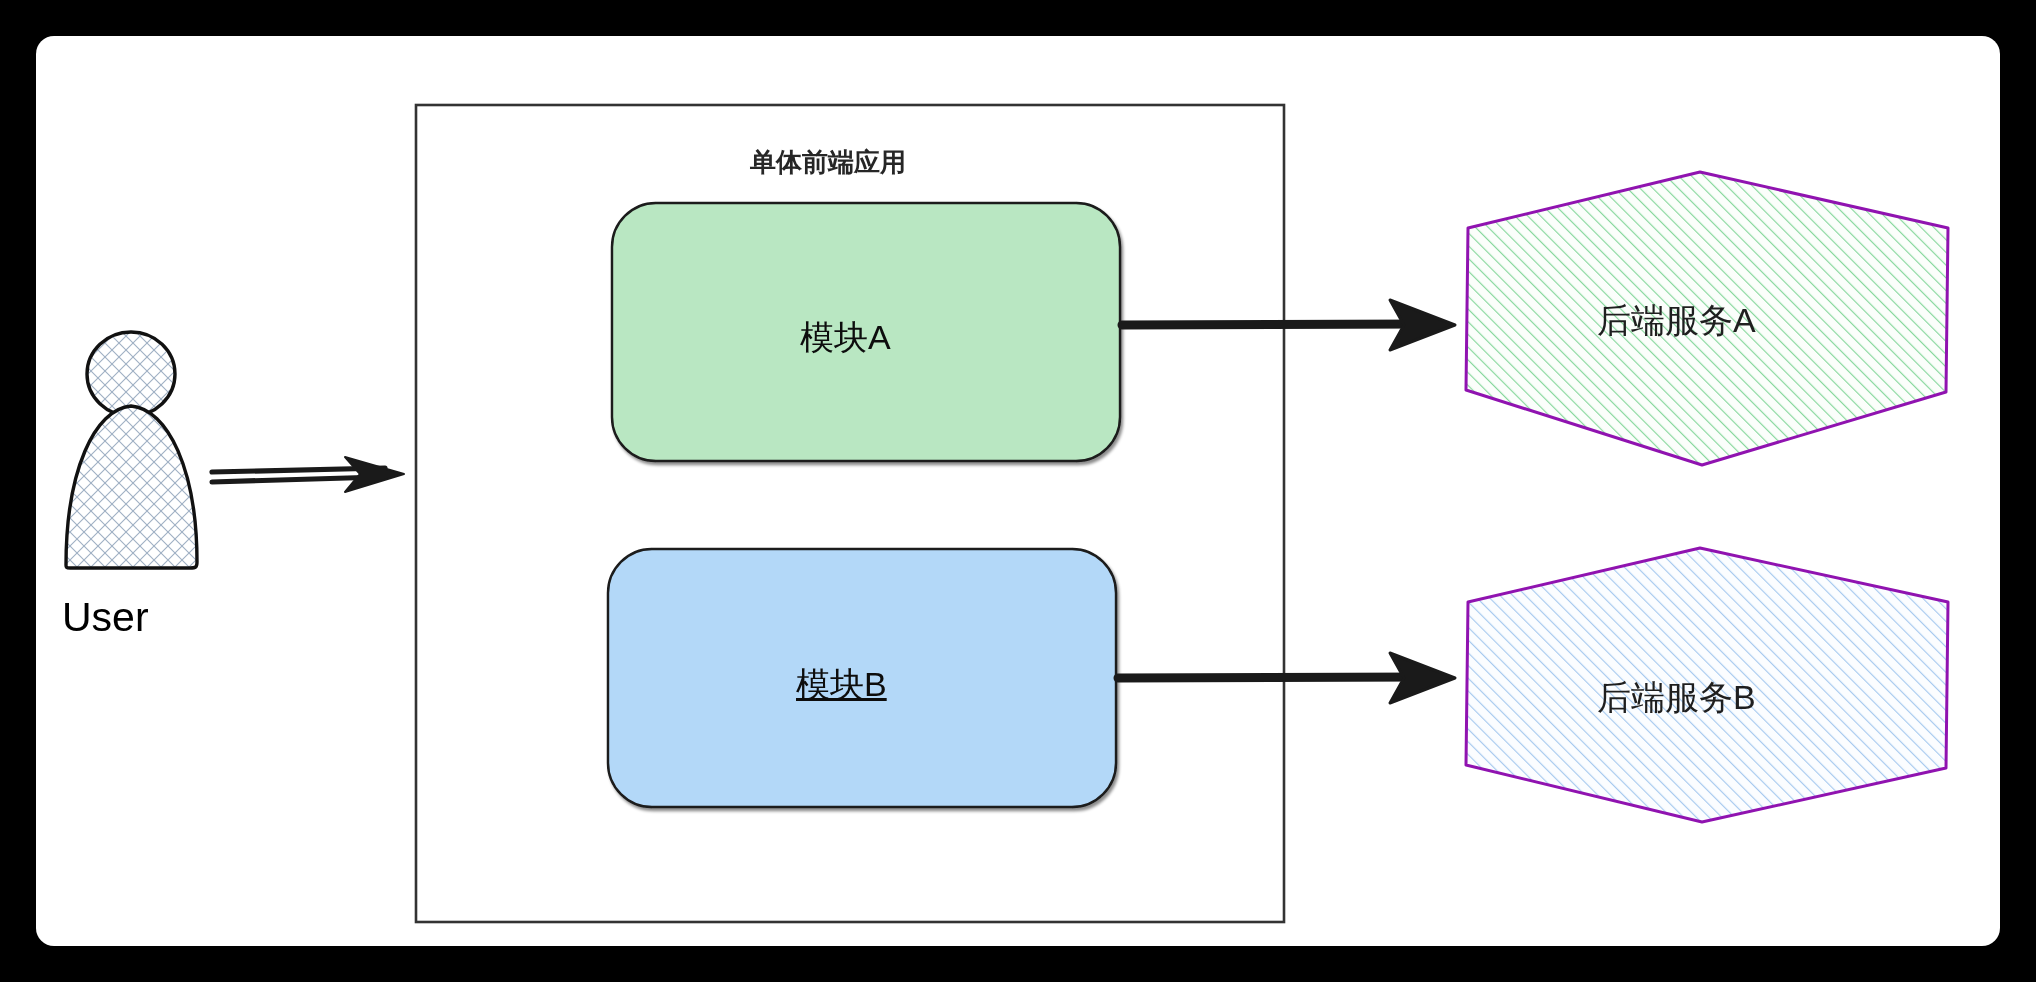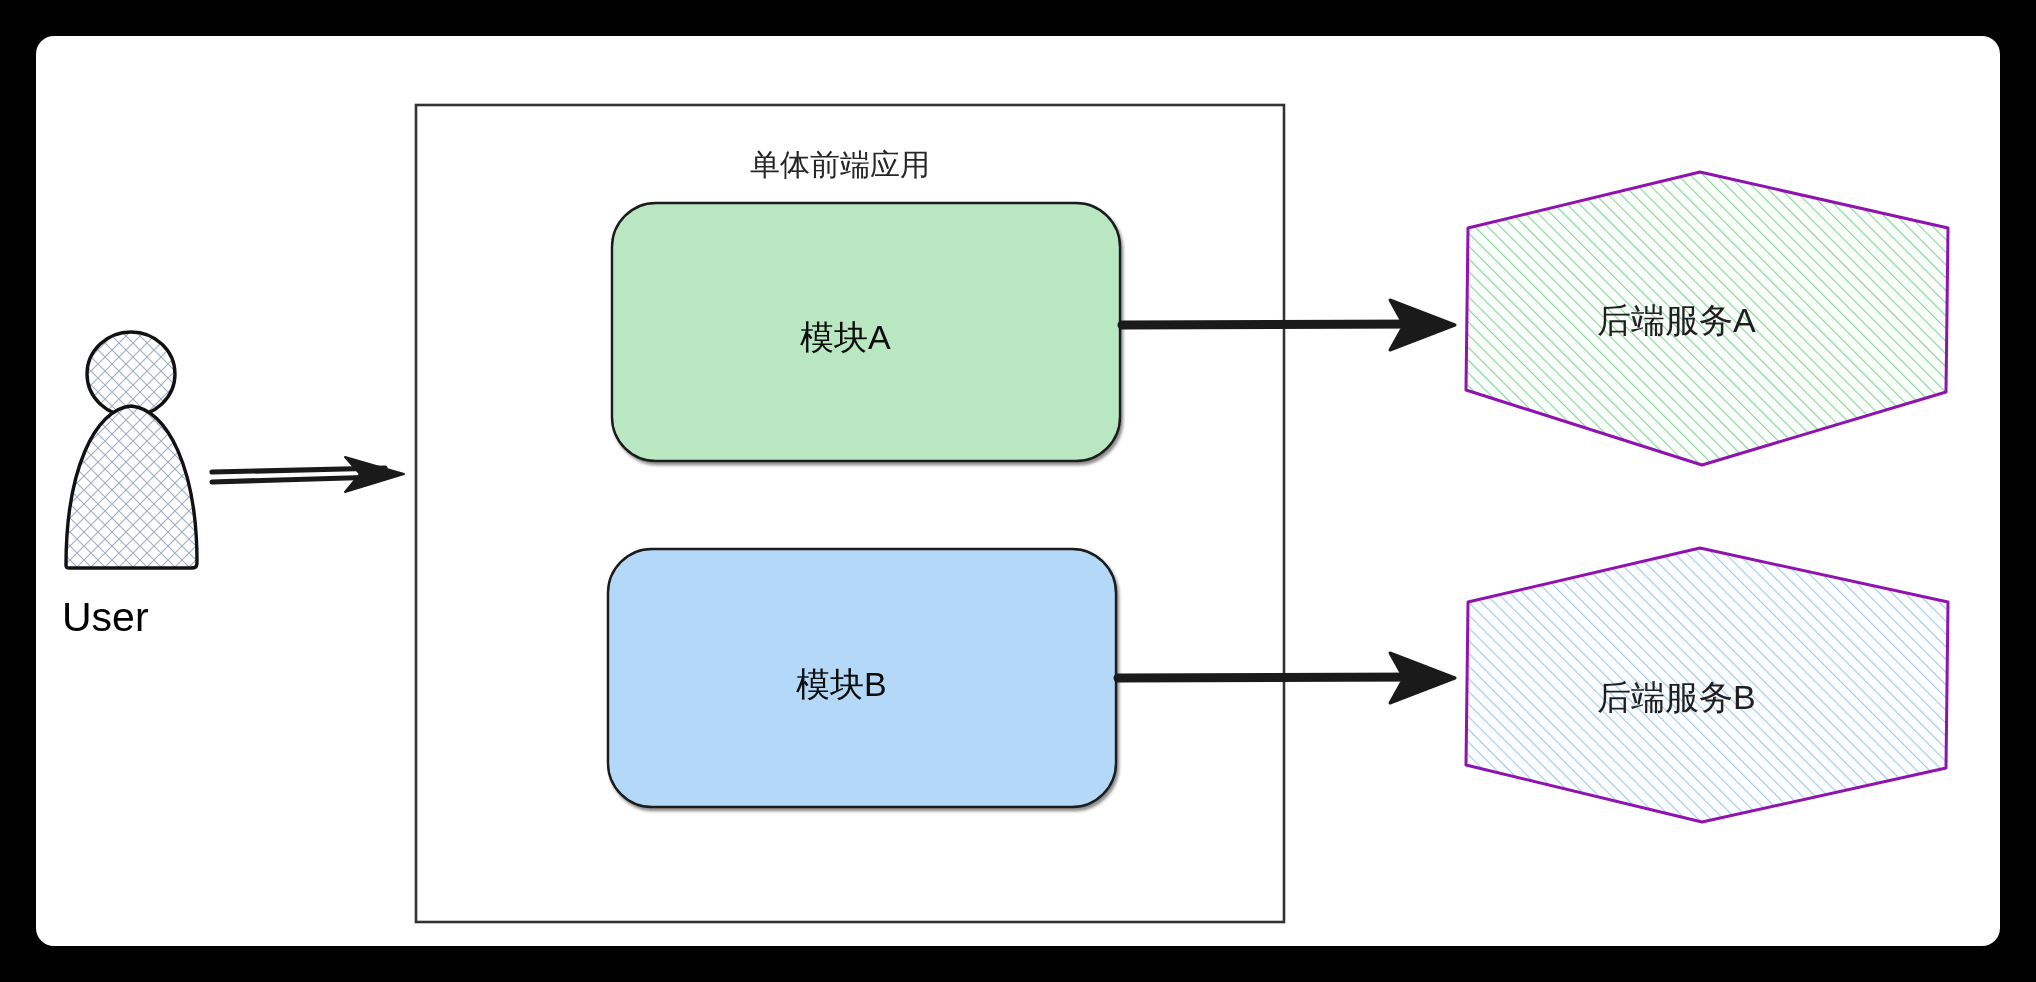--- a/index.html
+++ b/index.html
@@ -42,22 +42,23 @@
     color: #1a1a1a;
     white-space: nowrap;
     user-select: none;
   }
   .label-user {
     font-size: 41px;
     letter-spacing: 0px;
     color: #000000;
   }
   .label-container-title {
-    font-size: 30px;
+    font-size: 26px;
     color: #262626;
+    font-weight: bold;
   }
   .label-module {
     font-size: 34px;
     color: #0d0d0d;
     text-align: right;
   }
   .label-service {
     font-size: 34px;
     color: #1f1f1f;
     text-align: right;
@@ -139,18 +140,18 @@
       <path d="M 1700 548 L 1948 602 L 1946 768 L 1702 822 L 1466 765 L 1468 602 Z" fill="url(#hatchBlue)" stroke="#9013b0" stroke-width="3" stroke-linejoin="round"></path>
     </g>
   </svg>
 
   <div class="label label-user" style="left:62px; top:594px;">User</div>
 
   <div class="label label-container-title" style="left:750px; top:145px;">单体前端应用</div>
 
   <div class="label label-module" style="left:800px; top:315px;">模块A</div>
 
-  <div class="label label-module" style="left:796px; top:662px;">模块B</div>
+  <div class="label label-module" style="left:796px; top:662px;text-decoration:underline;">模块B</div>
 
   <div class="label label-service" style="left:1597px; top:298px;">后端服务A</div>
 
   <div class="label label-service" style="left:1597px; top:675px;">后端服务B</div>
 </div>
 
 </body></html>

